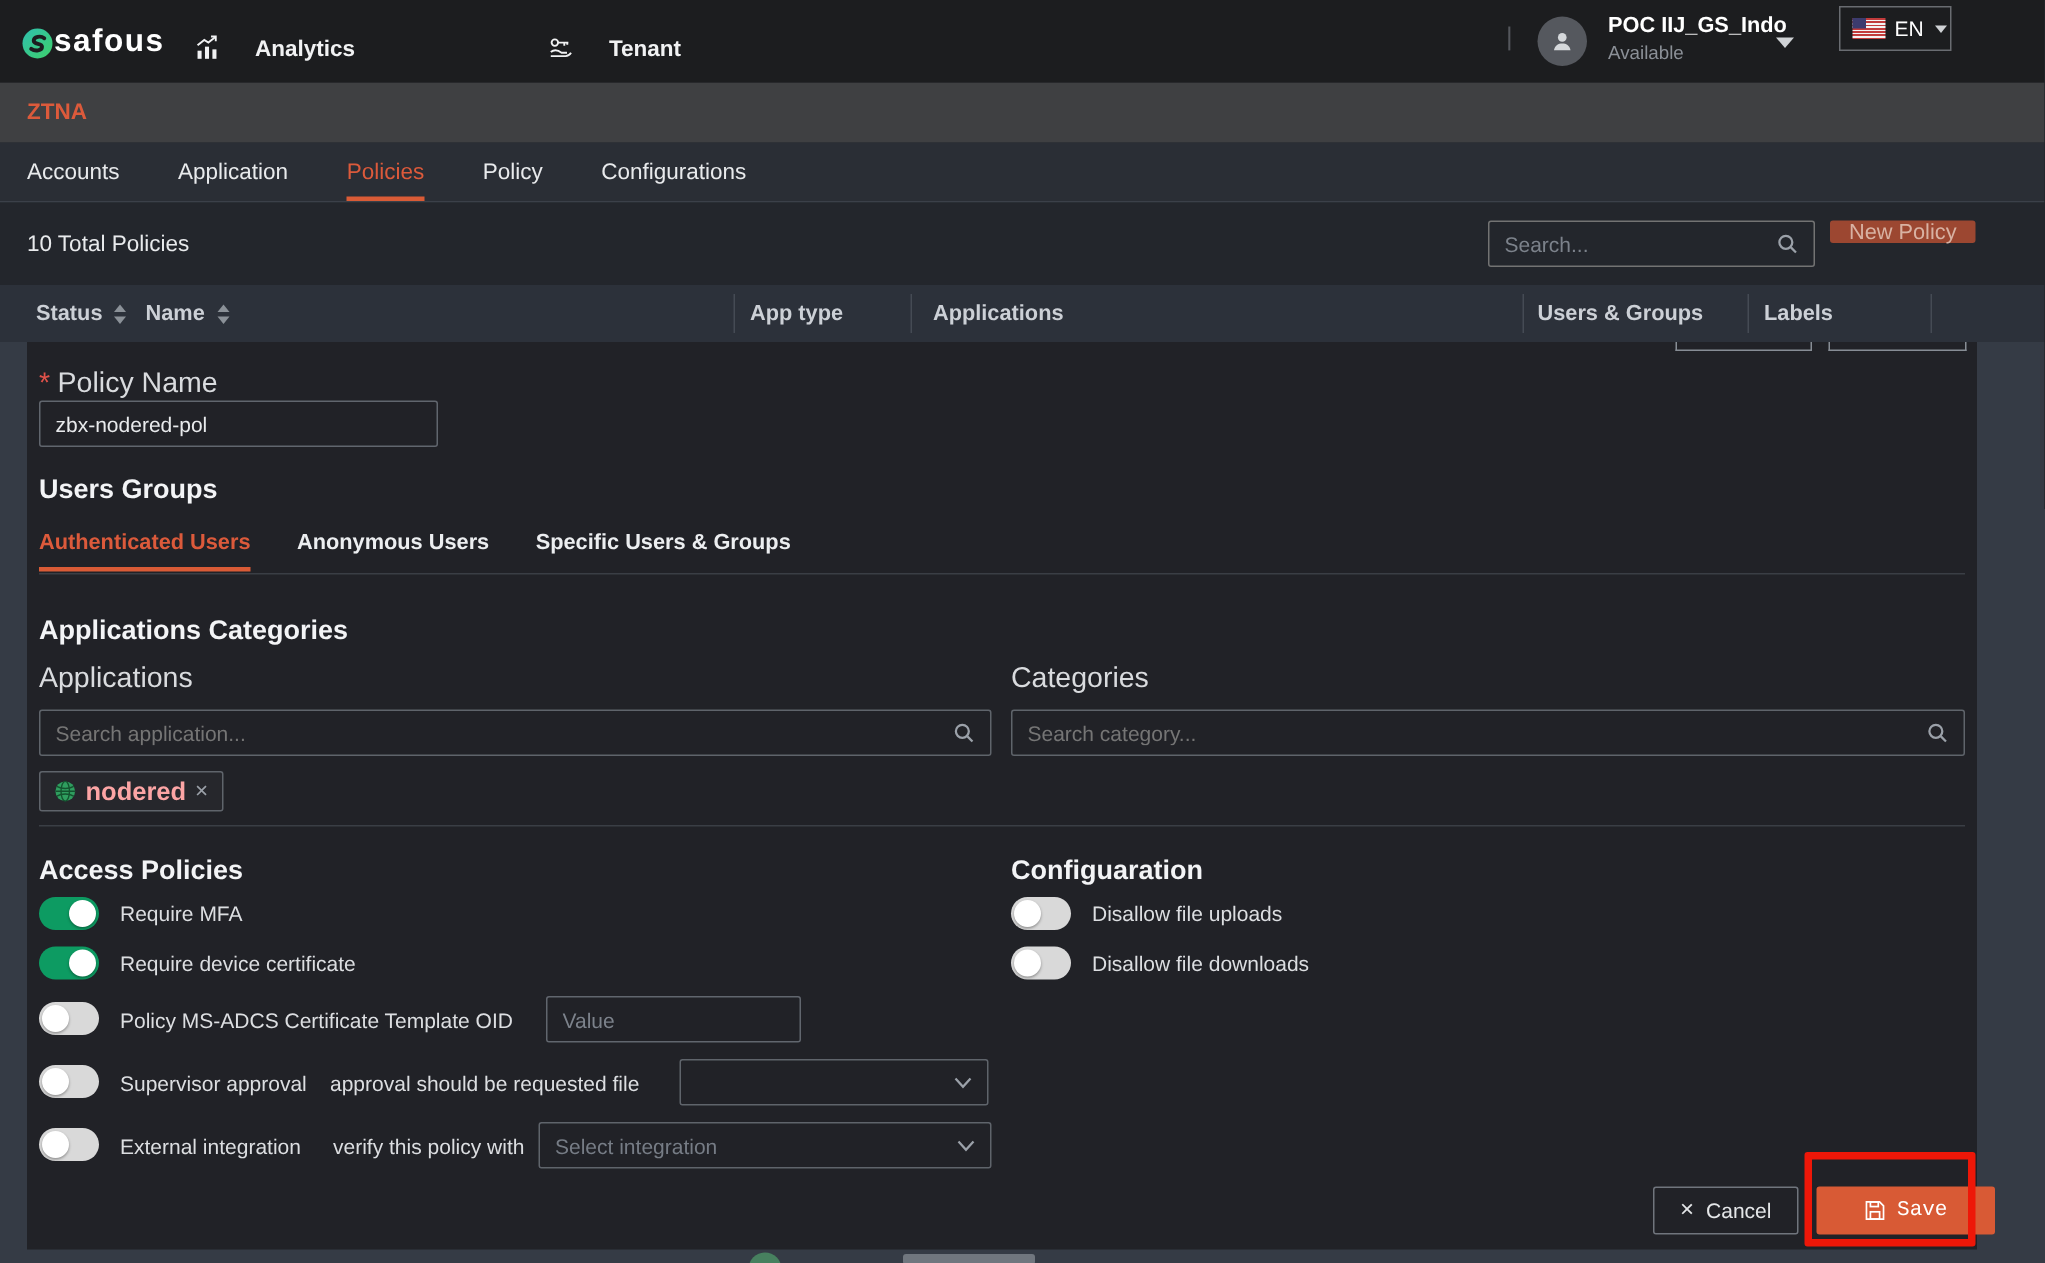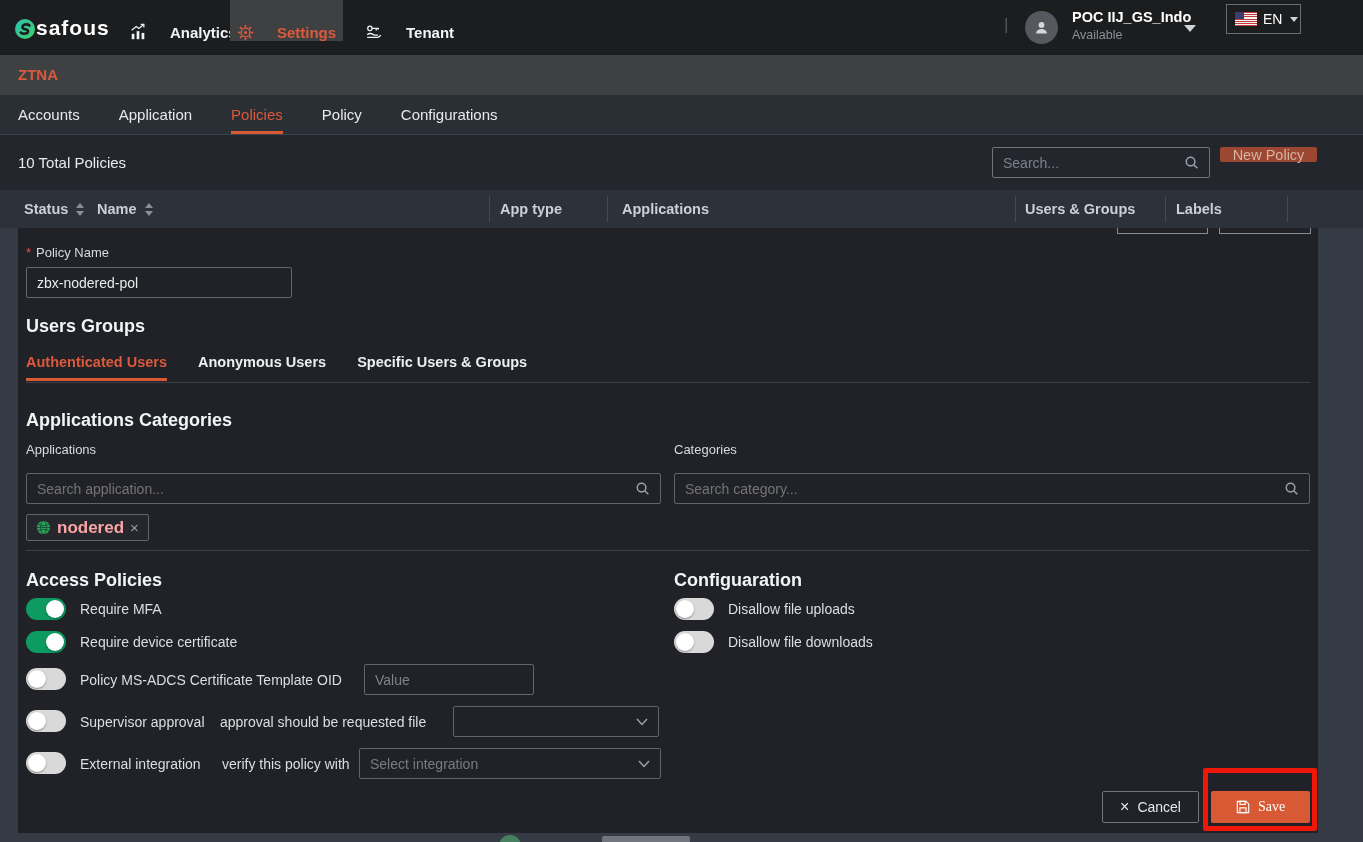--- a/index.html
+++ b/index.html
@@ -55,21 +55,21 @@
   .sort { display:inline-flex; flex-direction:column; gap:3px; margin-left:8px; }
   .sort .s-up { width:0; height:0; border-left:4px solid transparent; border-right:4px solid transparent; border-bottom:5px solid #8b9198; }
   .sort .s-dn { width:0; height:0; border-left:4px solid transparent; border-right:4px solid transparent; border-top:5px solid #8b9198; }
   .th-sep { position:absolute; top:6px; height:26px; width:1px; background:#454b54; }
 
   
   .edit-area { position:absolute; left:0; top:228px; width:1363px; height:614px; background:#353b45; }
   .panel { position:absolute; left:18px; top:0; width:1300px; height:605px; background:#212227; }
   .partial-btn { position:absolute; top:0; height:6px; border:1px solid #878d95; border-top:none; }
 
-  .f-label { position:absolute; color:#d9dbde; font-size:13px; }
+  .f-label { position:absolute; color:#d9dbde; font-size:19px; }
   .req { color:#e0524a; margin-right:5px; }
   .f-input { position:absolute; background:transparent; border:1px solid #61666e; border-radius:2px; color:#e8eaec; font-size:14px; font-family:inherit; padding:0 10px; outline:none; }
   .heading { position:absolute; color:#f3f4f6; font-size:18px; font-weight:bold; }
 
   .ug-tabs { position:absolute; left:8px; top:126px; display:flex; gap:31px; }
   .ug-tab { position:relative; font-size:14.5px; font-weight:bold; color:#eceef0; cursor:pointer; padding-bottom:4px; }
   .ug-tab.active { color:#dc5a3b; }
   .ug-tab.active::after { content:""; position:absolute; left:0; right:0; bottom:-7px; height:3px; background:#d95b36; }
   .hline { position:absolute; left:8px; width:1284px; height:1px; background:#3a3e45; }
 
@@ -86,21 +86,21 @@
   .toggle.on  { background:#0d9b62; }
   .toggle.off { background:#d9d9d9; }
   .knob { position:absolute; top:2px; width:18px; height:18px; border-radius:50%; background:#ffffff; box-shadow:0 1px 2px rgba(0,0,0,.35); }
   .toggle.on .knob { right:2px; } .toggle.off .knob { left:2px; }
   .t-label { position:absolute; left:54px; top:0; bottom:0; display:flex; align-items:center; color:#dcdee1; font-size:14px; }
   .t-helper { position:absolute; top:0; bottom:0; display:flex; align-items:center; color:#dcdee1; font-size:14px; }
   .f-select { position:absolute; top:0; height:31px; border:1px solid #5f646b; border-radius:2px; display:flex; align-items:center; padding:0 10px; cursor:pointer; }
   .f-select .sel-text { flex:1; color:#767c85; font-size:14px; }
 
   .cancel-btn { position:absolute; left:1084px; top:563px; width:97px; height:32px; background:transparent; border:1px solid #70757d; border-radius:2px; color:#e4e6e8; font-size:14px; font-family:inherit; display:flex; align-items:center; justify-content:center; gap:8px; cursor:pointer; }
-  .save-btn { position:absolute; left:1193px; top:563px; width:99px; height:32px; background:#d85a35; border:none; border-radius:2px; color:#ffffff; font-size:14px; font-family:Liberation Serif, serif; display:flex; align-items:center; justify-content:center; gap:8px; cursor:pointer; }
+  .save-btn { position:absolute; left:1193px; top:563px; width:119px; height:32px; background:#d85a35; border:none; border-radius:2px; color:#ffffff; font-size:14px; font-family:Liberation Mono, monospace; display:flex; align-items:center; justify-content:center; gap:8px; cursor:pointer; }
   .annotation { position:absolute; left:1185px; top:540px; width:114px; height:63px; border:5px solid #ee1708; border-radius:2px; pointer-events:none; z-index:10; }
 
   .bottom-band { position:absolute; left:0; top:605px; width:1363px; height:9px; overflow:hidden; }
   .crop-circle { position:absolute; left:499px; top:2px; width:22px; height:22px; border-radius:50%; background:#47805f; }
   .crop-bar { position:absolute; left:602px; top:3px; width:88px; height:7px; border-radius:2px; background:#70767e; }
 </style>
 </head>
 <body>
 
 <div class="topbar">
@@ -126,39 +126,20 @@
             <rect x="8.5" y="9" width="3" height="9"></rect>
             <rect x="14" y="11" width="3" height="7"></rect>
           </g>
         <path d="M3 8 L8 4 L11 6 L16 2" stroke="#f1f2f3" stroke-width="1.4" fill="none"></path>
         <path d="M13 1.5 h3.5 v3.5" stroke="#f1f2f3" stroke-width="1.4" fill="none"></path>
       </svg>
     </span>
     <span>Analytics</span>
   </div>
 
-  <div class="nav-item nav-settings">
-    <span class="nav-icon">
-      <svg width="17" height="17" viewBox="0 0 20 20">
-        <circle cx="10" cy="10" r="5.2" stroke="#dc5a3b" stroke-width="1.6" fill="none"></circle>
-        <circle cx="10" cy="10" r="1.8" fill="#dc5a3b"></circle>
-        <g stroke="#dc5a3b" stroke-width="2">
-          <line x1="10" y1="1" x2="10" y2="4"></line>
-            <line x1="10" y1="16" x2="10" y2="19"></line>
-          <line x1="1" y1="10" x2="4" y2="10"></line>
-            <line x1="16" y1="10" x2="19" y2="10"></line>
-          <line x1="3.6" y1="3.6" x2="5.7" y2="5.7"></line>
-            <line x1="14.3" y1="14.3" x2="16.4" y2="16.4"></line>
-          <line x1="3.6" y1="16.4" x2="5.7" y2="14.3"></line>
-            <line x1="14.3" y1="5.7" x2="16.4" y2="3.6"></line>
-        </g>
-      </svg>
-    </span>
-    <span>Settings</span>
-  </div>
 
   <div class="nav-item nav-tenant">
     <span class="nav-icon">
       <svg width="19" height="18" viewBox="0 0 20 20" fill="none" stroke="#f1f2f3" stroke-width="1.4">
         <circle cx="6" cy="6" r="2.4"></circle>
         <path d="M8.2 6 H16 M13 6 v2.4 M15.2 6 v1.6"></path>
         <path d="M3 13 c3 -2.5 6 -1 8 0.5 h4 M3 16 h11 c2 0 3 -1 4 -2.5"></path>
       </svg>
     </span>
     <span>Tenant</span>

